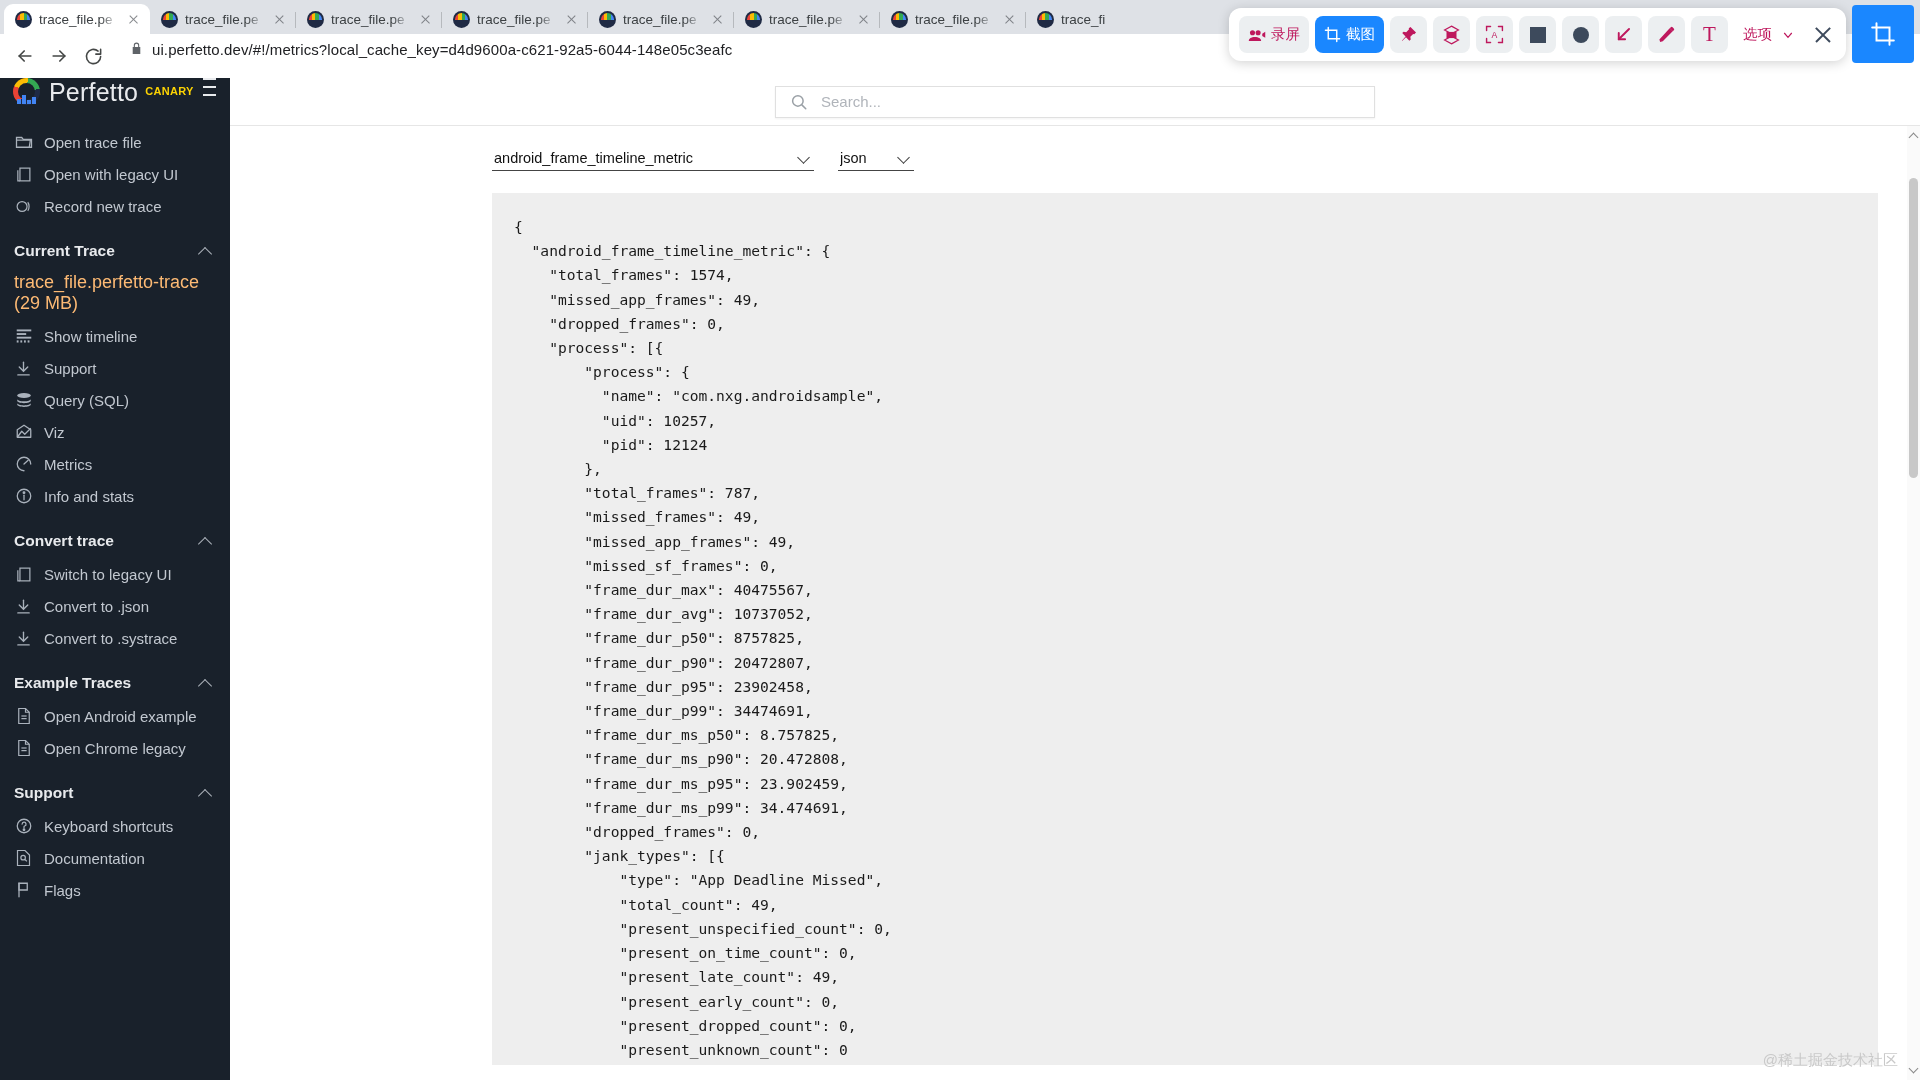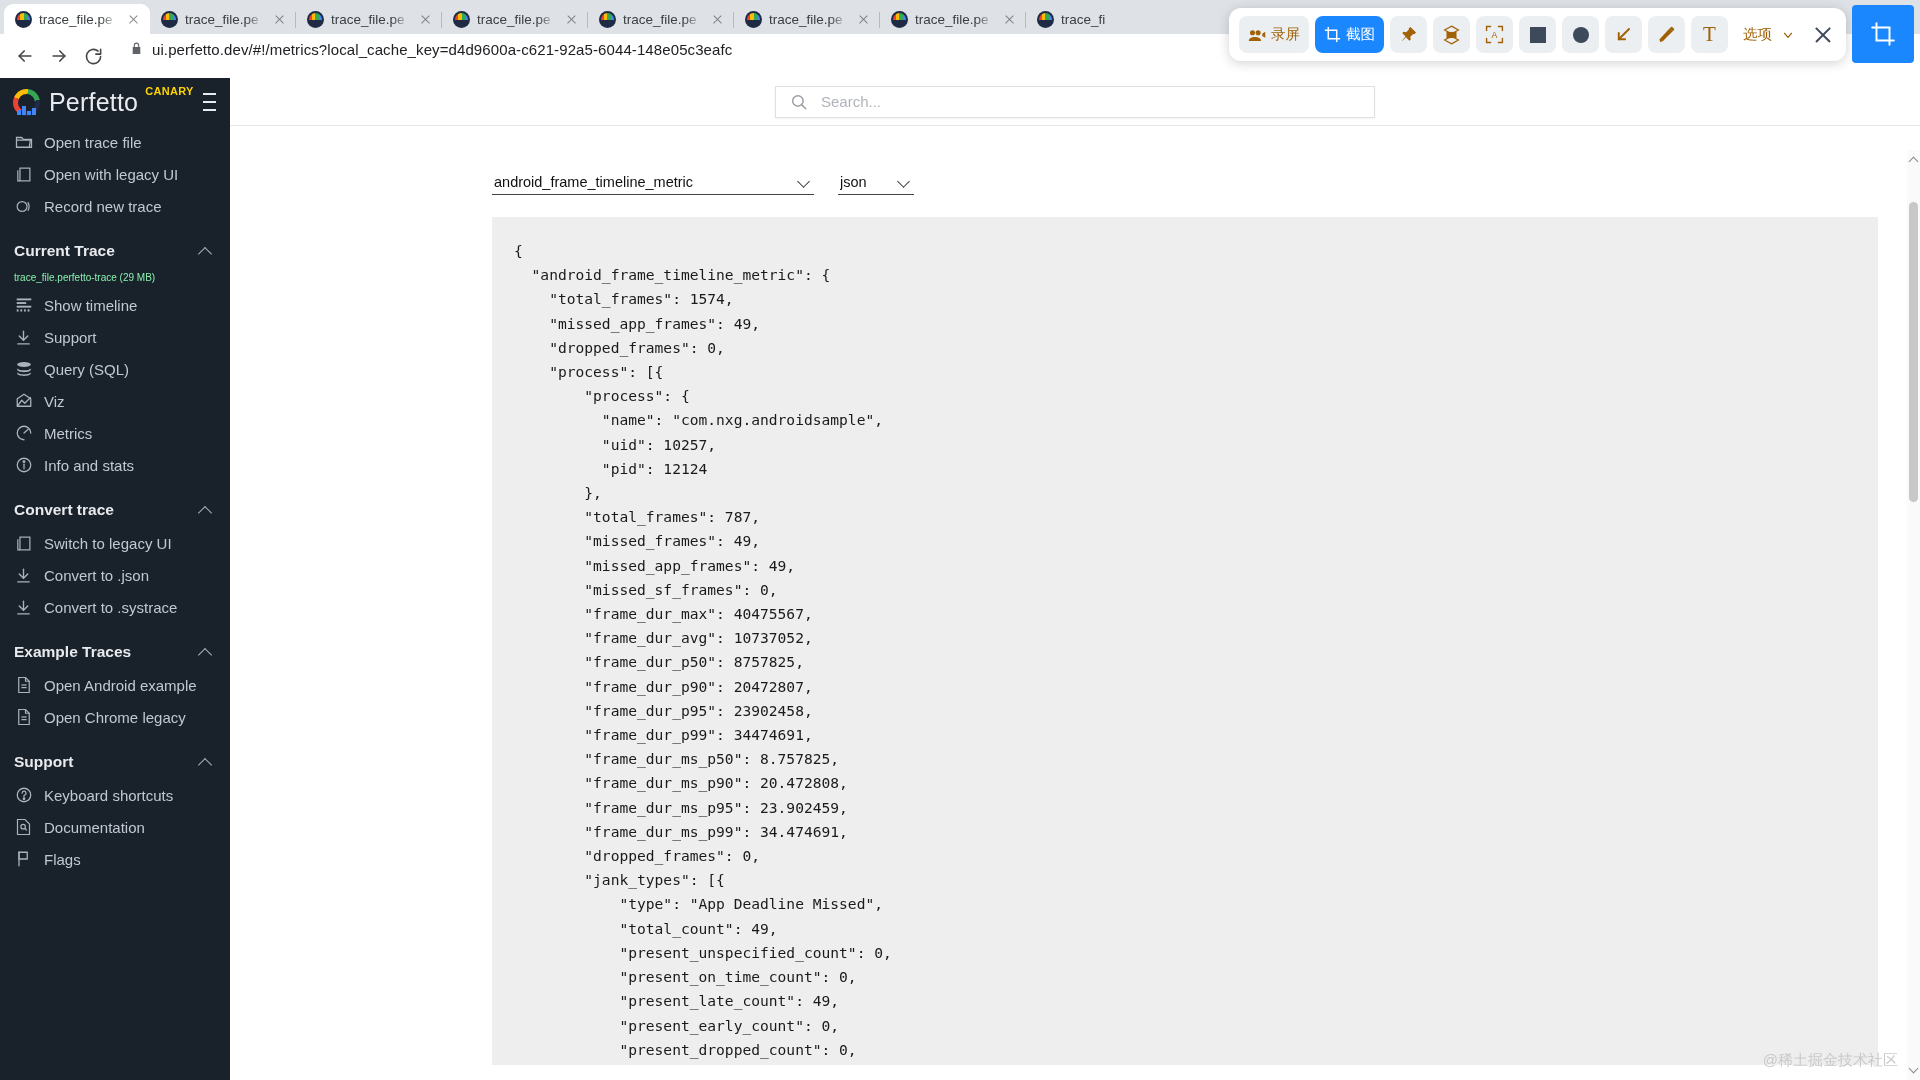--- a/index.html
+++ b/index.html
@@ -66,21 +66,21 @@
   .cap-toolbar {
     position: absolute; top: 8px; right: 74px; height: 53px;
     background: #fff; border-radius: 12px; display: flex; align-items: center;
     gap: 6px; padding: 0 10px;
     box-shadow: 0 2px 12px rgba(0,0,0,.18);
     z-index: 30;
   }
   .cap-btn {
     height: 37px; min-width: 37px; border-radius: 8px; background: #eceff1;
     display: flex; align-items: center; justify-content: center; gap: 5px;
-    padding: 0 9px; color: #a16207; font-size: 14.5px; white-space: nowrap;
+    padding: 0 9px; color: #be185d; font-size: 14.5px; white-space: nowrap;
   }
   .cap-btn.primary { background: #1a87ff; color: #fff; }
   .cap-btn.flat { background: transparent; }
   .cap-sq { width: 16px; height: 16px; background: #3d4a5c; }
   .cap-ci { width: 16px; height: 16px; background: #3d4a5c; border-radius: 50%; }
   .cap-close { width: 26px; height: 26px; position: relative; }
   .cap-close::before, .cap-close::after {
     content: ""; position: absolute; left: 3px; top: 12px; width: 20px; height: 1.8px; background: #3d4a5c;
   }
   .cap-close::before { transform: rotate(45deg); }
@@ -92,21 +92,21 @@
   }
 
   
   .app { flex: 1 1 auto; display: flex; min-height: 0; background: #fff; position: relative; }
 
   .sidebar {
     width: 230px; flex: 0 0 230px; background: #19212b; color: #b4bcc6;
     display: flex; flex-direction: column; overflow: hidden;
   }
   .sb-head {
-    height: 48px; flex: 0 0 48px; display: flex; align-items: center;
+    height: 48px; flex: 0 0 48px; display: flex; 
     padding: 0 14px 0 13px; gap: 9px; background: #19212b; position: relative;
   }
   .sb-logo { width: 27px; height: 27px; position: relative; flex: 0 0 27px; }
   .sb-logo .gauge {
     position: absolute; inset: 0; border-radius: 50%;
     background: conic-gradient(from 215deg, #ea4335 0 22%, #fbbc04 22% 42%, #34a853 42% 62%, #1f2a44 62% 100%);
   }
   .sb-logo .gauge::after {
     content: ""; position: absolute; inset: 5px; border-radius: 50%; background: #19212b;
   }
@@ -135,24 +135,24 @@
   .chev { width: 13px; height: 13px; position: relative; opacity: .85; }
   .chev::before {
     content: ""; position: absolute; left: 1px; top: 4px; width: 9px; height: 9px;
     border-left: 1.8px solid #c3c9d1; border-top: 1.8px solid #c3c9d1; transform: rotate(45deg);
   }
   .sb-item {
     display: flex; align-items: center; gap: 11px; padding: 5px 14px; height: 32px;
     font-size: 15px; color: #c2c8d0;
   }
   .sb-item .ic { width: 19px; height: 19px; flex: 0 0 19px; display: flex; align-items: center; justify-content: center; color: #aab2bc; }
-  .sb-file { padding: 4px 14px 6px; font-size: 10px; color: #86efac; }
+  .sb-file { padding: 4px 14px 6px; font-size: 18px; color: #fdba74; }
 
   
-  .main { flex: 1 1 auto; display: flex; flex-direction: column; min-width: 0; background: #fff; gap: 24px; }
+  .main { flex: 1 1 auto; display: flex; flex-direction: column; min-width: 0; background: #fff; }
   .topbar {
     height: 48px; flex: 0 0 48px; display: flex; align-items: center; justify-content: center;
     background: #fff; border-bottom: 1px solid #e6e6e6;
   }
   .searchwrap {
     width: 600px; height: 32px; display: flex; align-items: center; gap: 13px;
     padding: 0 14px; background: #fff; border: 1px solid #e0e0e0;
     box-shadow: 0 1px 2px rgba(0,0,0,.05);
   }
   .searchwrap .sicon { color: #9aa0a6; display: flex; }

